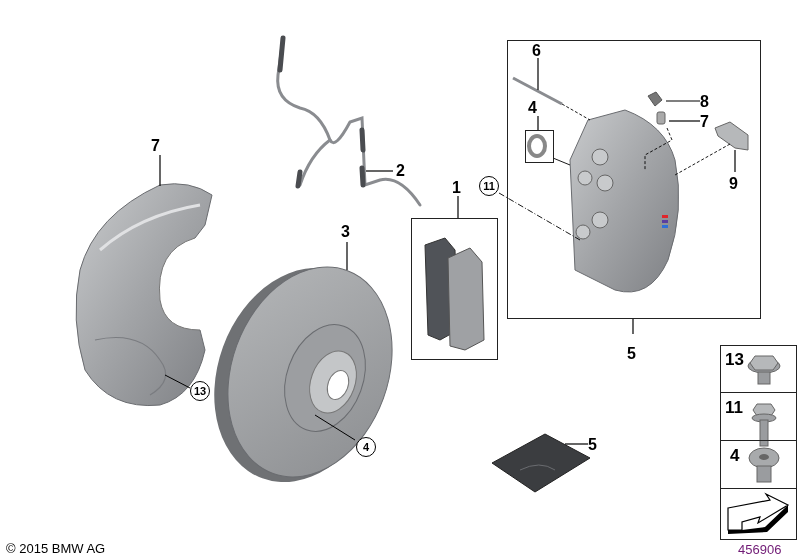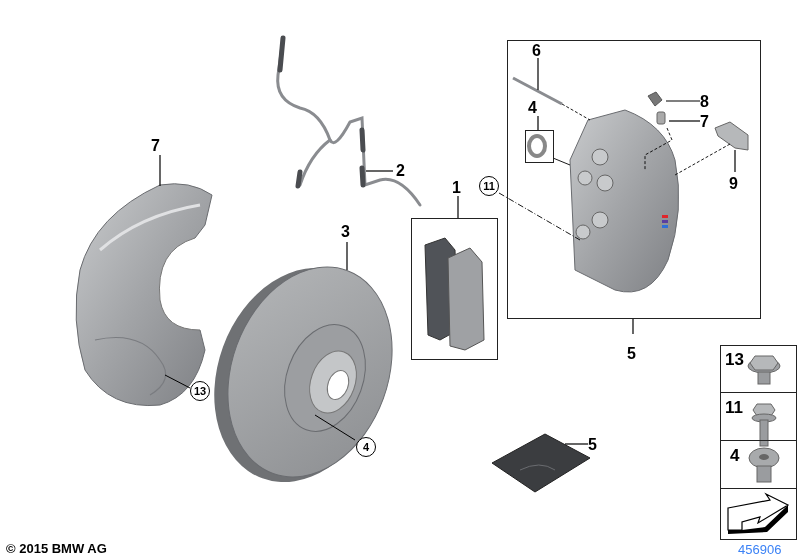--- a/index.html
+++ b/index.html
@@ -2,22 +2,22 @@
 <html><head>
 <meta charset="utf-8">
 <style>
   html,body{margin:0;padding:0;background:#fff;}
   body{width:800px;height:560px;position:relative;overflow:hidden;font-family:"Liberation Sans",sans-serif;}
   svg.art{position:absolute;left:0;top:0;}
   .lbl{position:absolute;font-family:"Liberation Sans",sans-serif;font-weight:bold;font-size:16px;color:#000;line-height:1;}
   .clbl{position:absolute;width:20px;height:20px;border:1.5px solid #000;border-radius:50%;background:#fff;font-size:11px;font-weight:bold;display:flex;align-items:center;justify-content:center;box-sizing:border-box;font-family:"Liberation Sans",sans-serif;}
   .box{position:absolute;border:1.3px solid #222;box-sizing:border-box;}
   .legend-num{position:absolute;font-weight:bold;font-size:17px;font-family:"Liberation Sans",sans-serif;}
-  .foot{position:absolute;font-size:13px;font-family:"Liberation Sans",sans-serif;color:#000;font-weight:bold;}
-  .partno{position:absolute;font-size:13px;color:#3b82f6;font-family:"Liberation Sans",sans-serif;}
+  .foot{position:absolute;font-size:13px;font-family:"Liberation Sans",sans-serif;color:#000;}
+  .partno{position:absolute;font-size:13px;color:#701a75;font-family:"Liberation Sans",sans-serif;}
 </style>
 </head>
 <body>
 
 <svg class="art" width="800" height="560" viewBox="0 0 800 560">
   <defs>
     <linearGradient id="gMetal" x1="0" y1="0" x2="1" y2="1">
       <stop offset="0" stop-color="#c9cbcd"></stop>
       <stop offset="0.5" stop-color="#a2a4a7"></stop>
       <stop offset="1" stop-color="#7e8084"></stop>

